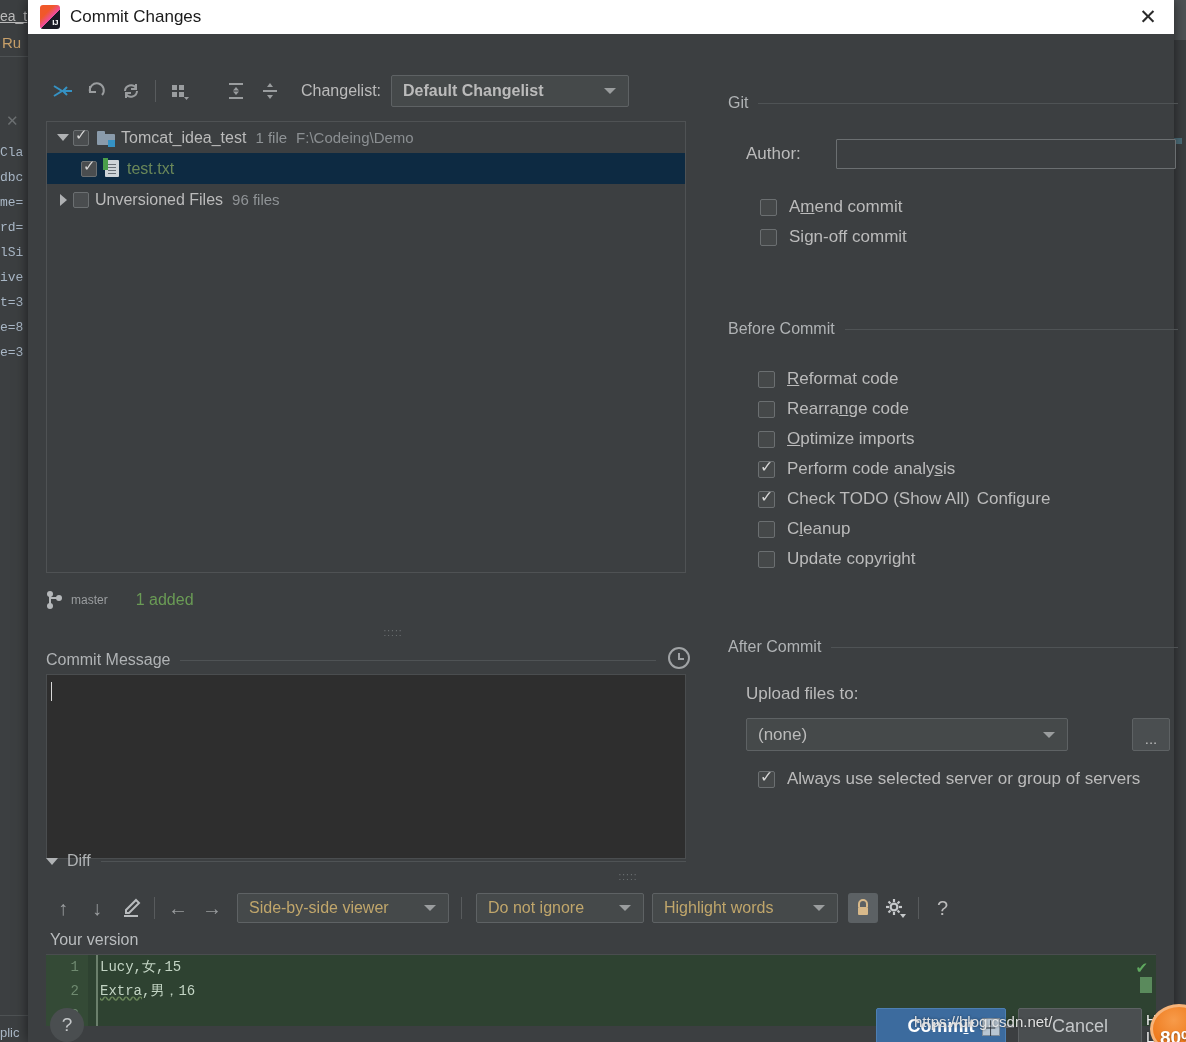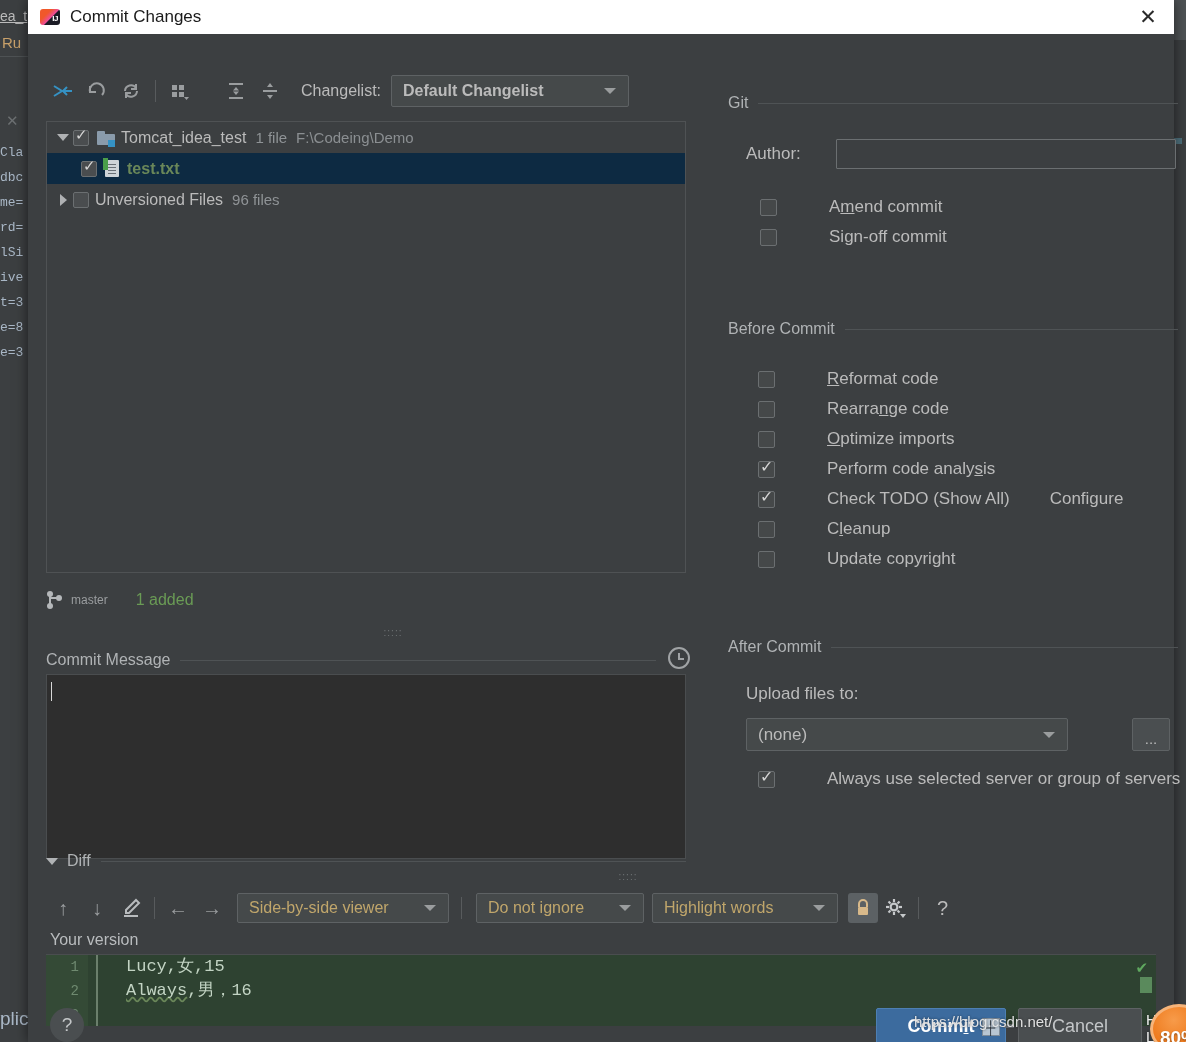--- a/index.html
+++ b/index.html
@@ -40,22 +40,22 @@
   .bg-left-code {
     position: absolute; left: 0; top: 140px; width: 28px;
     font-family: "Liberation Mono", monospace; font-size: 13px;
     line-height: 25px; color: #a9b7c6; white-space: nowrap;
   }
   .bg-left-code div { height: 25px; overflow: hidden; }
   .bg-left-bottom {
     position: absolute; left: 0; bottom: 26px; width: 28px; height: 1px; background: #4e5254;
   }
   .bg-left-plic {
-    position: absolute; left: 0; bottom: 12px;
-    font-size: 19px; color: #a9b7c6; white-space: nowrap;
+    position: absolute; left: 0; bottom: 2px;
+    font-size: 13px; color: #a9b7c6; white-space: nowrap;
   }
   .bg-right {
     position: absolute; right: 0; top: 0; width: 26px; height: 1042px;
     background: #3c3f41; overflow: hidden;
   }
   .bg-right-paren {
     position: absolute; left: 2px; top: 112px;
     font-family: "Liberation Mono", monospace; font-size: 15px; color: #cc7832;
   }
   .bg-right-strip {
@@ -72,21 +72,21 @@
     background: #3c3f41;
     box-shadow: 0 0 12px rgba(0,0,0,0.55);
   }
 
   
   .titlebar {
     position: relative; height: 34px; background: #ffffff;
     display: flex; align-items: center;
   }
   .ij-logo {
-    width: 20px; height: 16px; margin-left: 12px; position: relative; flex: none;
+    width: 20px; height: 24px; margin-left: 12px; position: relative; flex: none;
   }
   .ij-logo .sq {
     position: absolute; inset: 0; border-radius: 3px;
     background: linear-gradient(135deg,#f0582a 0%,#f0582a 32%,#ef4da0 55%,#1b1b25 56%,#1b1b25 100%);
   }
   .ij-logo .lbl {
     position: absolute; right: 2px; bottom: 2px;
     font-size: 8px; color: #ffffff; font-weight: bold;
     letter-spacing: -0.5px; font-family: "Liberation Sans", sans-serif;
   }
@@ -166,21 +166,21 @@
   .folder-icon { width: 18px; height: 14px; position: relative; margin: 0 6px 0 8px; flex: none; }
   .folder-icon .b { position: absolute; left: 0; bottom: 0; width: 18px; height: 11px; background: #8a9bab; border-radius: 1px; }
   .folder-icon .t { position: absolute; left: 0; top: 0; width: 8px; height: 4px; background: #8a9bab; border-radius: 1px 1px 0 0; }
   .folder-icon .dot { position: absolute; right: 0; bottom: -2px; width: 7px; height: 7px; background: #3592c4; }
   .file-icon { width: 14px; height: 17px; position: relative; margin: 0 8px 0 8px; flex: none; }
   .file-icon .p { position: absolute; inset: 0; background: #cfd4d8; border-radius: 1px; }
   .file-icon .lines { position: absolute; left: 3px; top: 4px; width: 8px; height: 1px; background: #6a7076;
                       box-shadow: 0 3px 0 #6a7076, 0 6px 0 #6a7076, 0 9px 0 #6a7076; }
   .file-icon .badge { position: absolute; left: -2px; top: -2px; width: 5px; height: 12px; background: #4a9e4a; }
   .tree-name { font-size: 16px; color: #bbbbbb; }
-  .tree-name.green { color: #6a8759; font-weight: bold; }
+  .tree-name.green { color: #6a8759; }
   .tree-meta { font-size: 15px; color: #8f9396; margin-left: 9px; }
   .tree-meta.path { color: #8b8f92; }
 
   
   .status-strip {
     position: absolute; left: 18px; top: 536px; width: 640px; height: 30px;
     display: flex; align-items: center;
   }
   .branch-icon { width: 16px; height: 18px; position: relative; margin-right: 9px; flex: none; }
   .branch-icon .stem { position: absolute; left: 3px; top: 3px; width: 2px; height: 13px; background: #b5b8ba; }
@@ -256,22 +256,22 @@
   }
   .gutter {
     position: absolute; left: 0; top: 0; width: 42px; height: 100%;
     background: #344a36; text-align: right; padding-right: 9px;
   }
   .gutter div {
     font-family: "Liberation Mono", monospace; font-size: 14px; color: #6f8a70; line-height: 24px;
   }
   .gutter-bar { position: absolute; left: 50px; top: 0; width: 2px; height: 100%; background: #6b7f6c; }
   .diff-code {
-    position: absolute; left: 80px; top: 0;
-    font-family: "Liberation Mono", monospace; font-size: 17px; line-height: 24px; color: #c3d4c4;
+    position: absolute; left: 54px; top: 0;
+    font-family: "Liberation Mono", monospace; font-size: 14px; line-height: 24px; color: #c3d4c4;
   }
   .diff-code div { height: 24px; white-space: pre; }
   .squiggle { text-decoration: underline wavy #6a8759; text-decoration-skip-ink: none; }
   .diff-ok {
     position: absolute; right: 8px; top: 4px; font-size: 15px; color: #5fa85f;
   }
   .diff-marker {
     position: absolute; right: 4px; top: 22px; width: 12px; height: 16px; background: #5a8a5c;
   }
 
@@ -294,21 +294,21 @@
     display: flex; align-items: center; cursor: default; height: 30px;
   }
   .cb-row .cb {
     width: 17px; height: 17px; border: 1px solid #6b6f71; background: #454849;
     border-radius: 2px; flex: none; position: relative; margin-right: 12px;
   }
   .cb-row .cb.checked::after {
     content: "✓"; position: absolute; left: 1px; top: -4px;
     font-size: 16px; color: #d6d6d6; line-height: 17px;
   }
-  .cb-row .lab { font-size: 17px; color: #bbbbbb; white-space: nowrap; margin-left: 40px; }
+  .cb-row .lab { font-size: 17px; color: #bbbbbb; white-space: nowrap; }
   .mn { text-decoration: underline; }
   .link { color: #589df6; margin-left: 7px; cursor: default; }
 
   #git-checks { position: absolute; left: 46px; top: 158px; }
   #before-checks { position: absolute; left: 44px; top: 330px; }
 
   .upload-lbl { position: absolute; left: 32px; top: 650px; font-size: 17px; color: #bbbbbb; }
   #upload-combo {
     position: absolute; left: 32px; top: 684px; width: 322px; height: 33px;
   }
@@ -598,21 +598,21 @@
     <div class="diff-label">Your version</div>
     <div class="diff-view">
       <div class="gutter">
         <div>1</div>
         <div>2</div>
         <div>3</div>
       </div>
       <div class="gutter-bar"></div>
       <div class="diff-code">
         <div>Lucy,女,15</div>
-        <div><span class="squiggle">Always</span><span>,男，16</span></div>
+        <div><span class="squiggle">Extra</span><span>,男，16</span></div>
         <div></div>
       </div>
       <div class="diff-ok">✔</div>
       <div class="diff-marker"></div>
     </div>
 
     <div class="right-col">
 
       <div class="sec-head" id="git-head">
         <span class="txt">Git</span>

